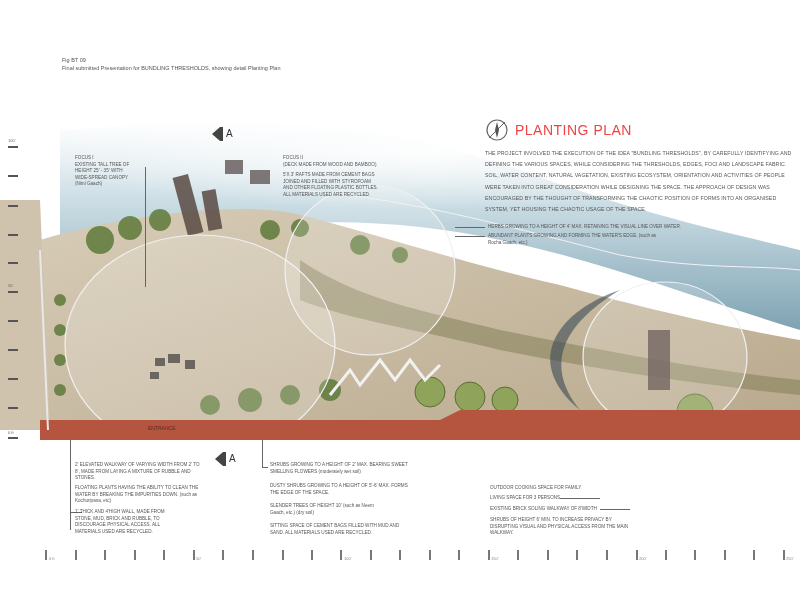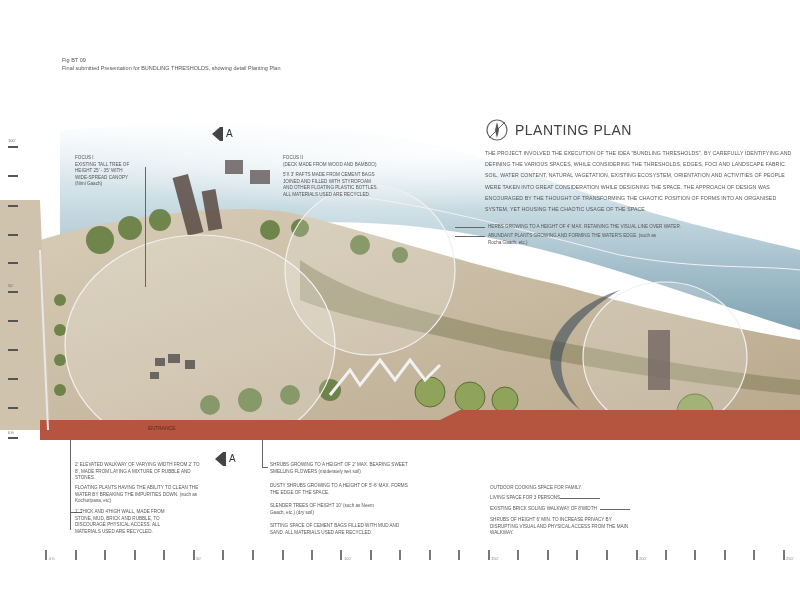--- a/index.html
+++ b/index.html
@@ -2,21 +2,21 @@
 <html><head>
 <meta charset="utf-8">
 <style>
   html, body { margin:0; padding:0; }
   body { width:800px; height:600px; background:#ffffff; position:relative; overflow:hidden; font-family:"Liberation Sans", sans-serif; color:#444; }
   .abs { position:absolute; }
   .fig-caption { left:62px; top:56px; font-size:5.5px; line-height:8px; color:#555; }
   .plan { left:0; top:95px; width:800px; height:345px; }
   .title-block { left:485px; top:118px; width:310px; }
   .title-row { display:flex; align-items:center; gap:6px; }
-  .title-text { font-size:14px; letter-spacing:0.5px; color:#404040; }
+  .title-text { font-size:14px; letter-spacing:0.5px; color:#ef4444; }
   .desc { margin-top:6px; font-size:5.2px; line-height:11.2px; color:#555; text-transform:uppercase; letter-spacing:0.1px; }
   .note { font-size:4.6px; line-height:6.5px; color:#555; text-transform:uppercase; }
   .note .sub { text-transform:none; }
   .leader { position:absolute; border-color:#666; border-style:solid; border-width:0; }
   .scale-tick { position:absolute; top:550px; width:1.5px; height:10px; background:#777; }
   .scale-label { position:absolute; top:556px; font-size:4px; color:#888; }
   .vtick { position:absolute; left:8px; width:10px; height:1.5px; background:#555; }
   .vlabel { position:absolute; left:8px; font-size:4px; color:#666; }
   .section-mark { position:absolute; font-size:10px; color:#333; }
   .section-mark .arrow { display:inline-block; width:0; height:0; border-top:7px solid transparent; border-bottom:7px solid transparent; border-right:8px solid #444; vertical-align:middle; }

